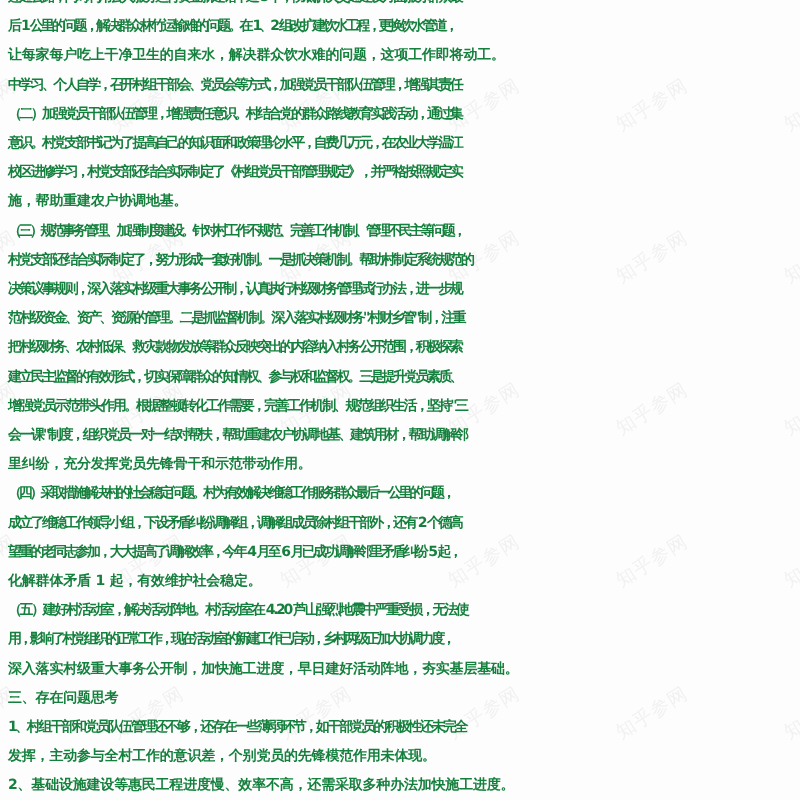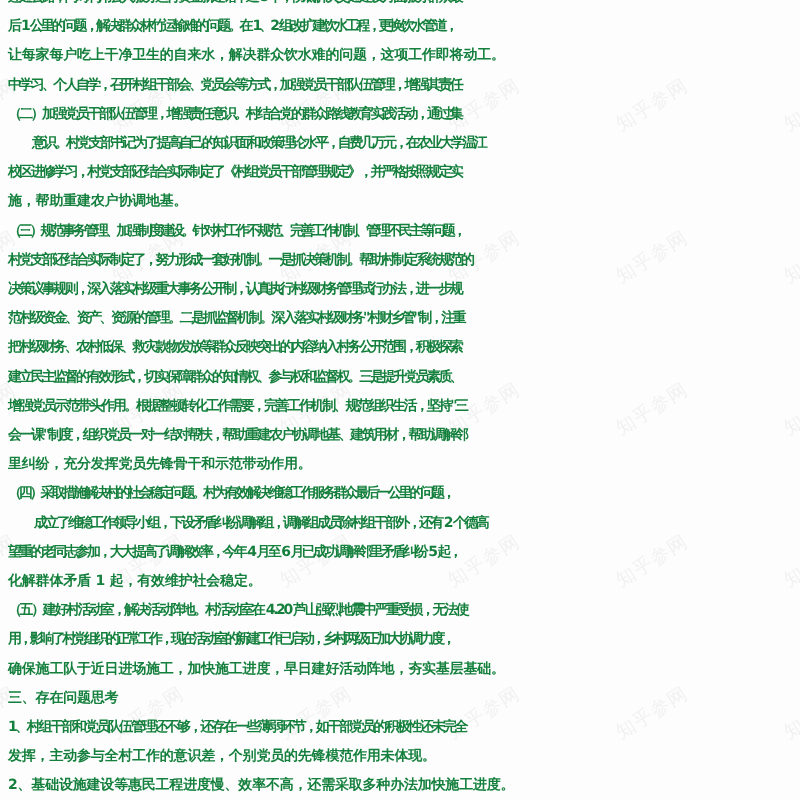--- a/index.html
+++ b/index.html
@@ -103,38 +103,38 @@
       <span class="watermark-mark" style="left: 612px; top: 700px;">知乎参网</span>
       <span class="watermark-mark" style="left: 780px; top: 700px;">知乎参网</span>
     </div>
 
   <div id="doc-body">
       <div class="doc-line tighter" style="letter-spacing: -2.677px;">连通公路，同时利用公共服务运行资金新建错车道 8 个，彻底解决交通建设方面服务群众最</div>
       <div class="doc-line tighter" style="letter-spacing: -2.955px;">后 1 公里的问题，解决群众林竹运输难的问题。在 1、2 组改扩建饮水工程，更换饮水管道，</div>
       <div class="doc-line tight">让每家每户吃上干净卫生的自来水，解决群众饮水难的问题，这项工作即将动工。</div>
       <div class="doc-line tighter" style="letter-spacing: -2.673px;">中学习、个人自学，召开村组干部会、党员会等方式，加强党员干部队伍管理，增强其责任</div>
       <div class="doc-line tighter" style="letter-spacing: -2.673px;">（二）加强党员干部队伍管理，增强责任意识。村结合党的群众路线教育实践活动，通过集</div>
-      <div class="doc-line tighter" style="letter-spacing: -2.673px; margin-left: 24px;">意识。村党支部书记为了提高自己的知识面和政策理论水平，自费几万元，在农业大学温江</div>
+      <div class="doc-line tighter" style="letter-spacing: -2.673px;">意识。村党支部书记为了提高自己的知识面和政策理论水平，自费几万元，在农业大学温江</div>
       <div class="doc-line tighter" style="letter-spacing: -2.673px;">校区进修学习，村党支部还结合实际制定了《村组党员干部管理规定》，并严格按照规定实</div>
       <div class="doc-line tight">施，帮助重建农户协调地基。</div>
       <div class="doc-line tighter" style="letter-spacing: -3.15px;">（三）规范事务管理、加强制度建设。针对村工作不规范、完善工作机制、管理不民主等问题，</div>
       <div class="doc-line tighter" style="letter-spacing: -2.673px;">村党支部还结合实际制定了，努力形成一套好机制。一是抓决策机制。帮助村制定系统规范的</div>
       <div class="doc-line tighter" style="letter-spacing: -2.673px;">决策议事规则，深入落实村级重大事务公开制，认真执行村级财务管理试行办法，进一步规</div>
       <div class="doc-line tighter" style="letter-spacing: -2.55px;">范村级资金、资产、资源的管理。二是抓监督机制。深入落实村级财务"村财乡管"制，注重</div>
       <div class="doc-line tighter" style="letter-spacing: -2.673px;">把村级财务、农村低保、救灾款物发放等群众反映突出的内容纳入村务公开范围，积极探索</div>
       <div class="doc-line tighter" style="letter-spacing: -2.673px;">建立民主监督的有效形式，切实保障群众的知情权、参与权和监督权。三是提升党员素质、</div>
       <div class="doc-line tighter" style="letter-spacing: -2.365px;">增强党员示范带头作用。根据整顿转化工作需要，完善工作机制、规范组织生活，坚持"三</div>
       <div class="doc-line tighter" style="letter-spacing: -2.365px;">会一课"制度，组织党员一对一结对帮扶，帮助重建农户协调地基、建筑用材，帮助调解邻</div>
       <div class="doc-line tight">里纠纷，充分发挥党员先锋骨干和示范带动作用。</div>
       <div class="doc-line tighter" style="letter-spacing: -3.15px;">（四）采取措施解决村的社会稳定问题。村为有效解决维稳工作服务群众最后一公里的问题，</div>
-      <div class="doc-line tighter" style="letter-spacing: -2.677px; margin-left: 26px;">成立了维稳工作领导小组，下设矛盾纠纷调解组，调解组成员除村组干部外，还有 2 个德高</div>
+      <div class="doc-line tighter" style="letter-spacing: -2.677px;">成立了维稳工作领导小组，下设矛盾纠纷调解组，调解组成员除村组干部外，还有 2 个德高</div>
       <div class="doc-line tighter" style="letter-spacing: -2.706px;">望重的老同志参加，大大提高了调解效率，今年 4 月至 6 月已成功调解邻里矛盾纠纷 5 起，</div>
       <div class="doc-line tight">化解群体矛盾 1 起，有效维护社会稳定。</div>
       <div class="doc-line tighter" style="letter-spacing: -2.393px;">（五）建好村活动室，解决活动阵地。村活动室在 4.20 芦山强烈地震中严重受损，无法使</div>
       <div class="doc-line tighter" style="letter-spacing: -3.15px;">用，影响了村党组织的正常工作，现在活动室的新建工作已启动，乡村两级正加大协调力度，</div>
-      <div class="doc-line tight">确保施工队于近日进场施工，加快施工进度，早日建好活动阵地，夯实基层基础。</div>
+      <div class="doc-line tight">深入落实村级重大事务公开制，加快施工进度，早日建好活动阵地，夯实基层基础。</div>
       <div class="doc-line tight">三、存在问题思考</div>
       <div class="doc-line tighter" style="letter-spacing: -2.442px;">1、村组干部和党员队伍管理还不够，还存在一些薄弱环节，如干部党员的积极性还未完全</div>
       <div class="doc-line tight">发挥，主动参与全村工作的意识差，个别党员的先锋模范作用未体现。</div>
       <div class="doc-line tight">2、基础设施建设等惠民工程进度慢、效率不高，还需采取多种办法加快施工进度。</div>
     </div>
 
 </div>
 
 </body></html>

